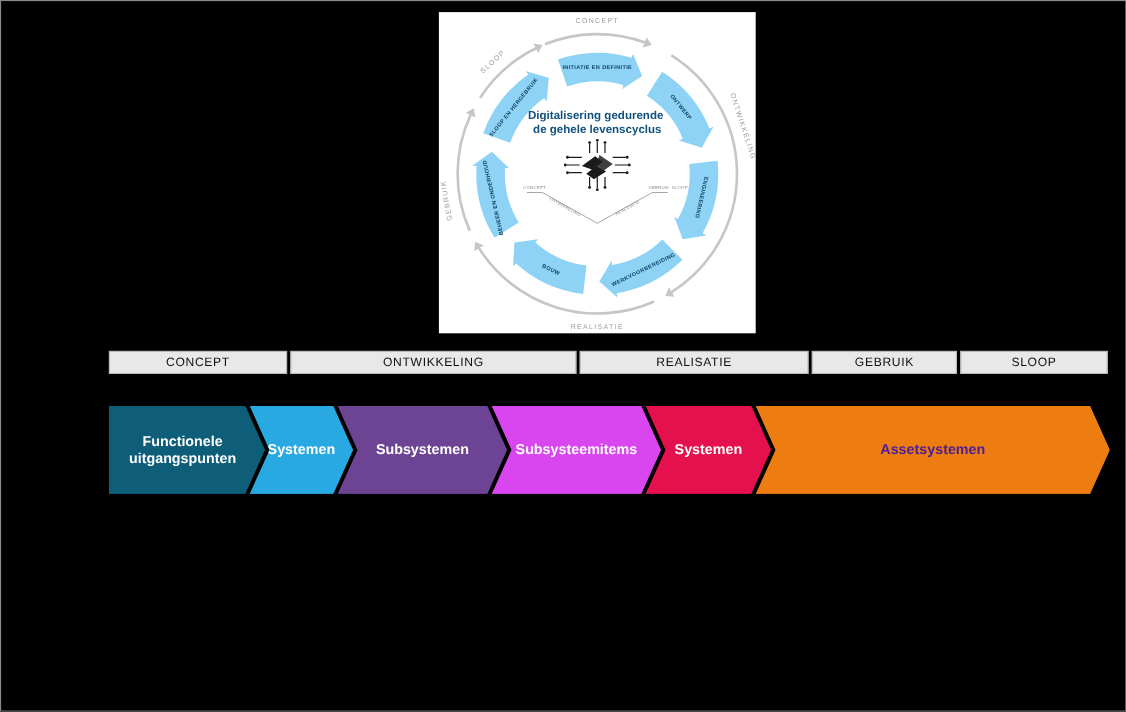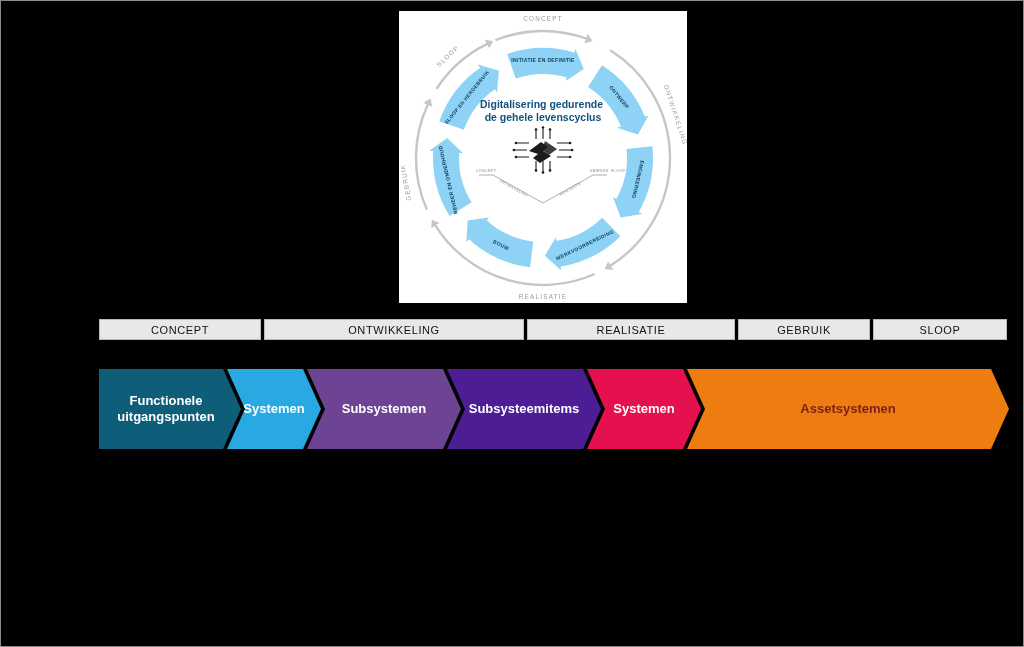--- a/index.html
+++ b/index.html
@@ -124,24 +124,24 @@
   <div class="arrow-row" id="arrow-row">
       <div class="chev" style="width: 142px; background: rgb(14, 93, 121); color: rgb(255, 255, 255);">
         <span class="lbl">Functionele uitgangspunten</span>
       </div>
       <div class="chev" style="width: 94px; background: rgb(41, 169, 225); color: rgb(255, 255, 255);">
         <span class="lbl">Systemen</span>
       </div>
       <div class="chev" style="width: 154px; background: rgb(109, 67, 148); color: rgb(255, 255, 255); text-align: right;">
         <span class="lbl">Subsystemen</span>
       </div>
-      <div class="chev" style="width: 154px; background: #4c1d95; color: rgb(255, 255, 255); justify-content: center;">
+      <div class="chev" style="width: 154px; background: #d946ef; color: rgb(255, 255, 255); justify-content: center;">
         <span class="lbl">Subsysteemitems</span>
       </div>
       <div class="chev" style="width: 114px; background: rgb(229, 17, 78); color: rgb(255, 255, 255);">
         <span class="lbl">Systemen</span>
       </div>
-      <div class="chev" style="width: 322px; background: rgb(238, 125, 17); color: #7f1d1d;">
+      <div class="chev" style="width: 322px; background: rgb(238, 125, 17); color: #4c1d95;">
         <span class="lbl">Assetsystemen</span>
       </div>
     </div>
 
 </div>
 
 </body></html>

